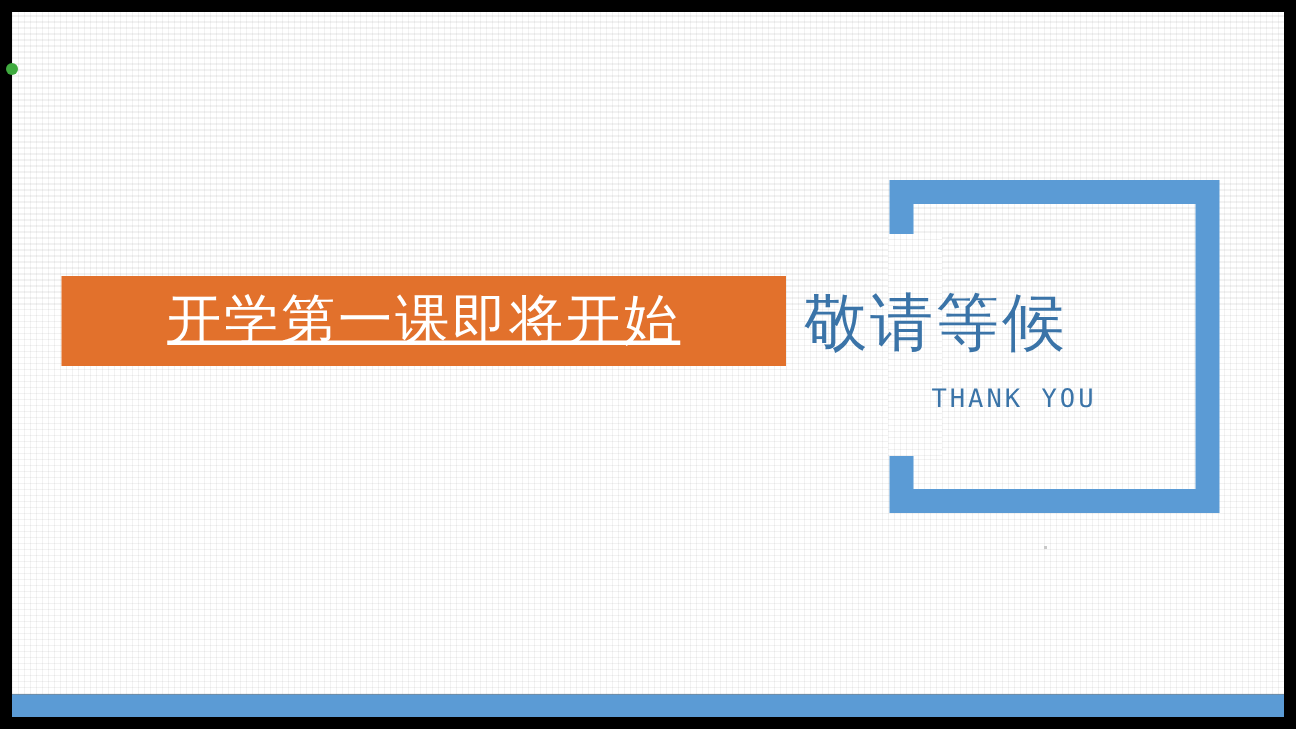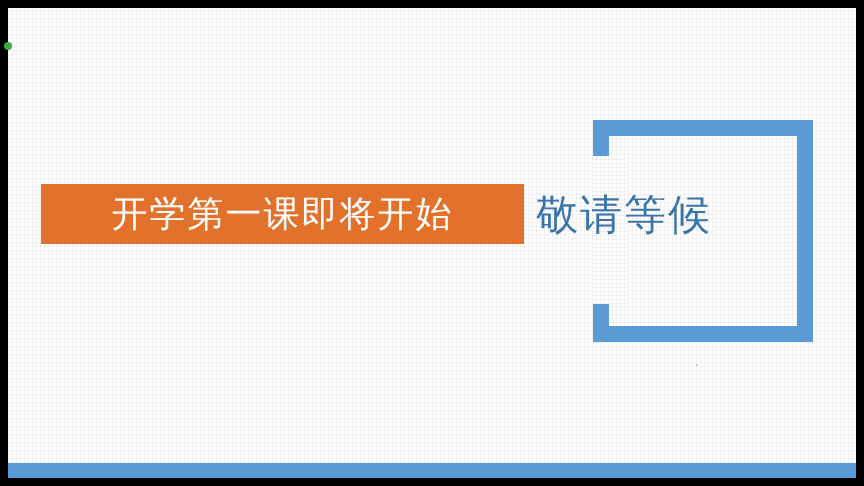--- a/index.html
+++ b/index.html
@@ -64,20 +64,21 @@
     align-items: center;
     justify-content: center;
   }
   .orange-banner-text {
     color: #ffffff;
     font-family: "DejaVu Serif", serif;
     font-size: 36px;
     letter-spacing: 2px;
     line-height: 1;
     white-space: nowrap;
+    text-decoration: underline;
   }
   
   .bracket-wrap {
     position: absolute;
     left: 585px;
     top: 112px;
     width: 220px;
     height: 222px;
   }
   .bracket-outer {
@@ -150,20 +151,21 @@
       <div class="bracket-outer"></div>
       <div class="bracket-notch"></div>
     </div>
 
     <div class="orange-banner">
       <span class="orange-banner-text">开学第一课即将开始</span>
     </div>
 
     <div class="right-headline">敬请等候</div>
 
+    <div class="right-subline">THANK  YOU</div>
 
     <div class="dot-marker"></div>
   </div>
 
   <div class="bottom-bar"></div>
 
   <div class="green-dot"></div>
 </div>
 
 </body></html>

